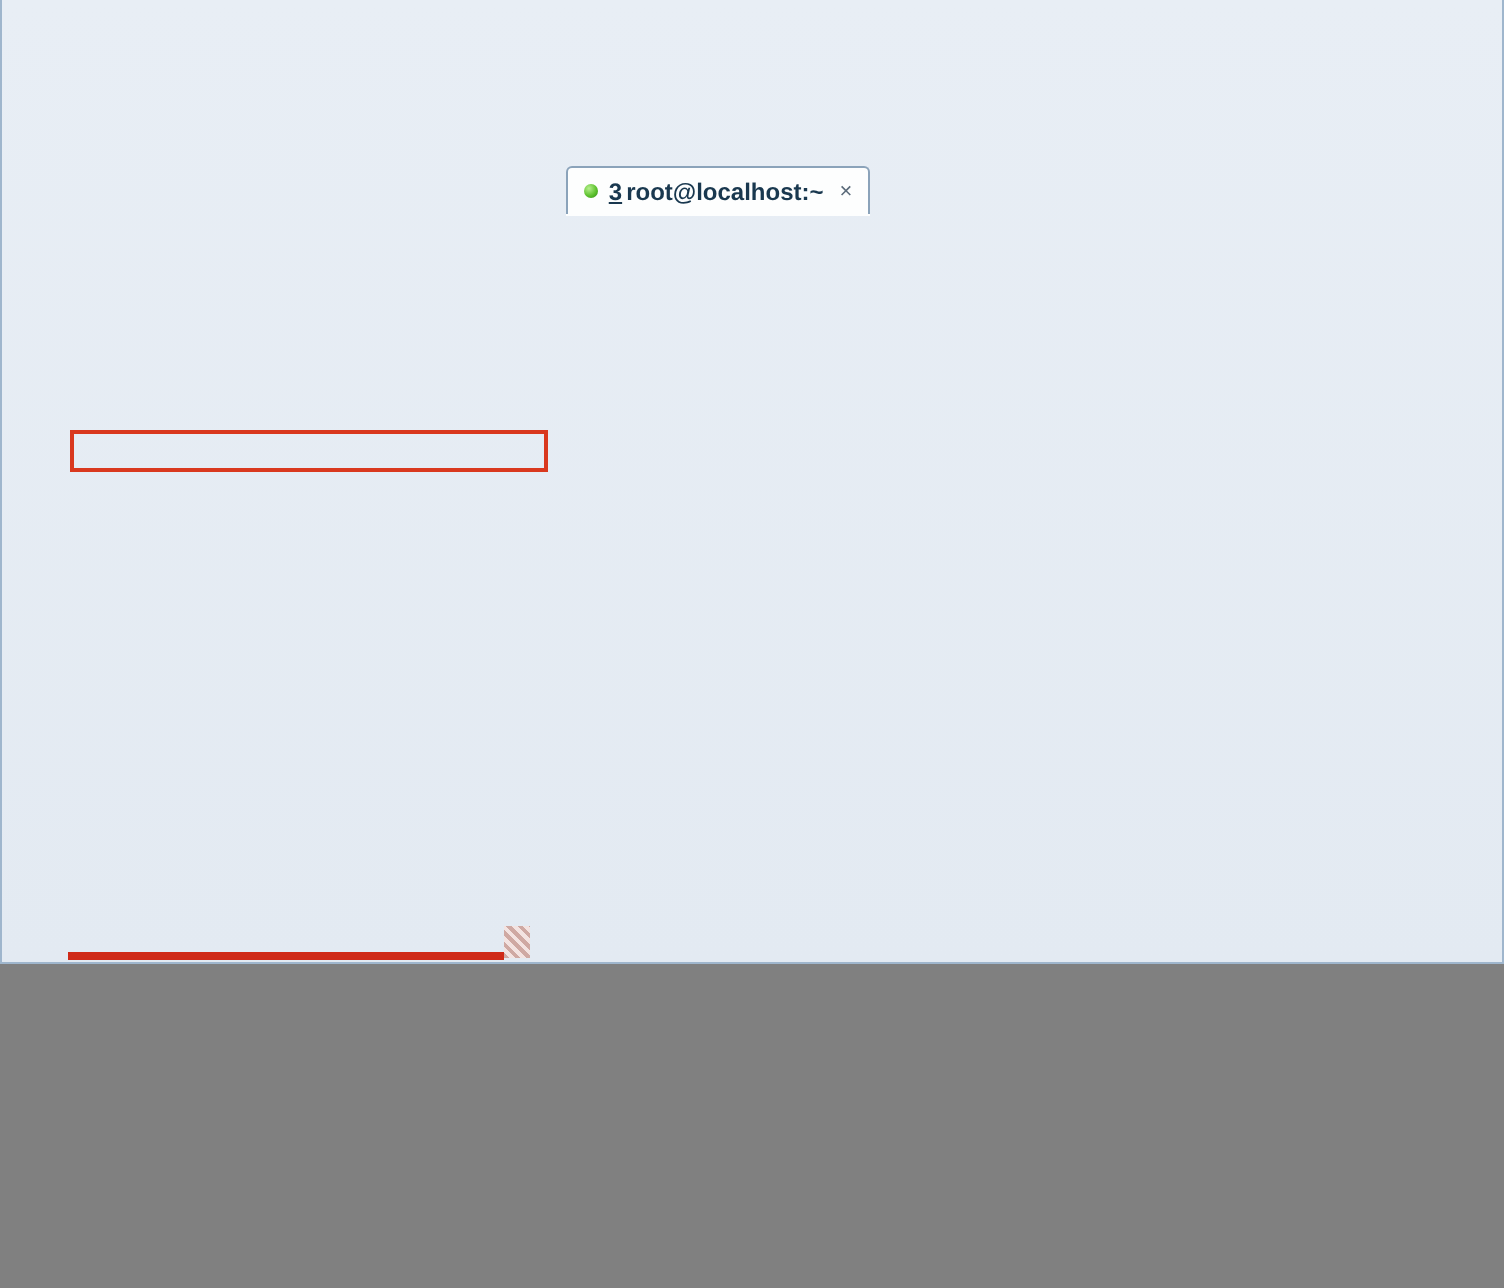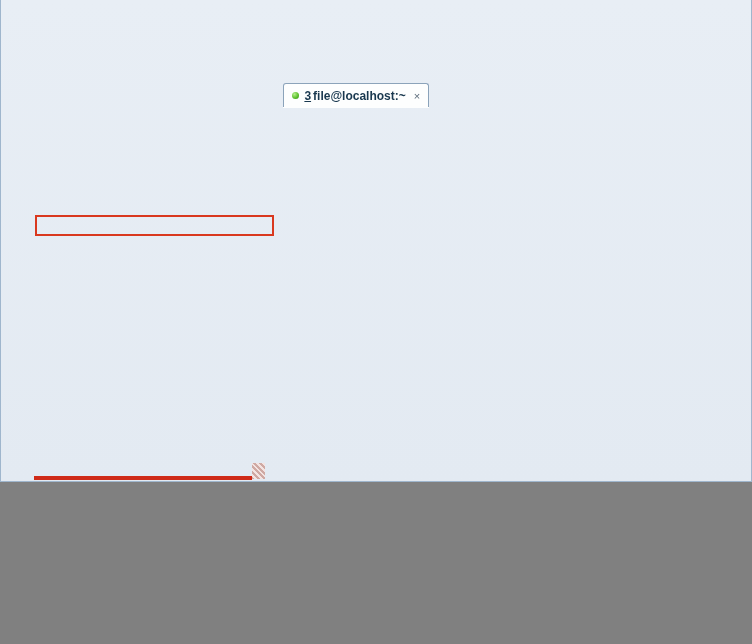--- a/index.html
+++ b/index.html
@@ -668,21 +668,21 @@
 
     <div class="tab">
       <span class="tab-dot"></span>
       <span class="tab-num">2</span>
       <span>192.168.29.20:22</span>
     </div>
 
     <div class="tab active">
       <span class="tab-dot"></span>
       <span class="tab-num">3</span>
-      <span>file@localhost:~</span>
+      <span>root@localhost:~</span>
       <span class="tab-close">×</span>
     </div>
 
     <div id="tabbar-arrows">
       <span class="tiny-arrow left"></span>
       <span class="tiny-arrow right"></span>
     </div>
   </div>
 
   <div id="terminal-wrap">

